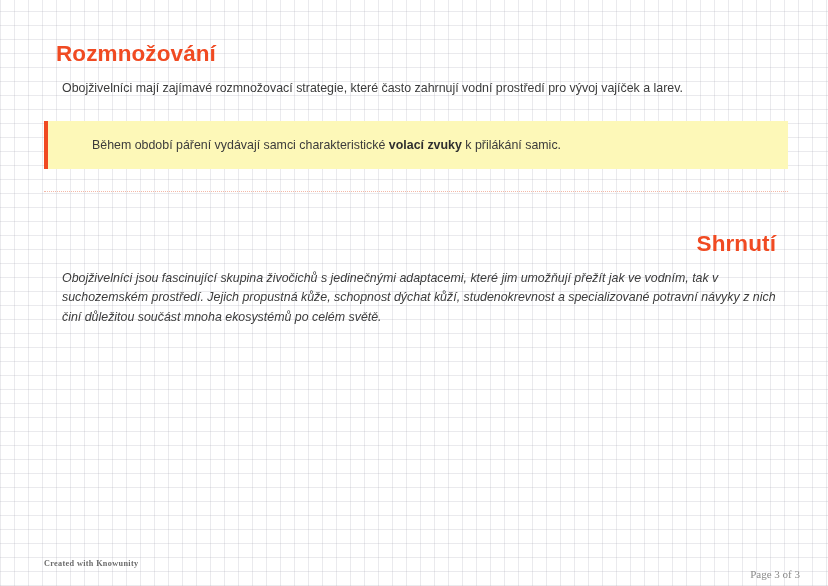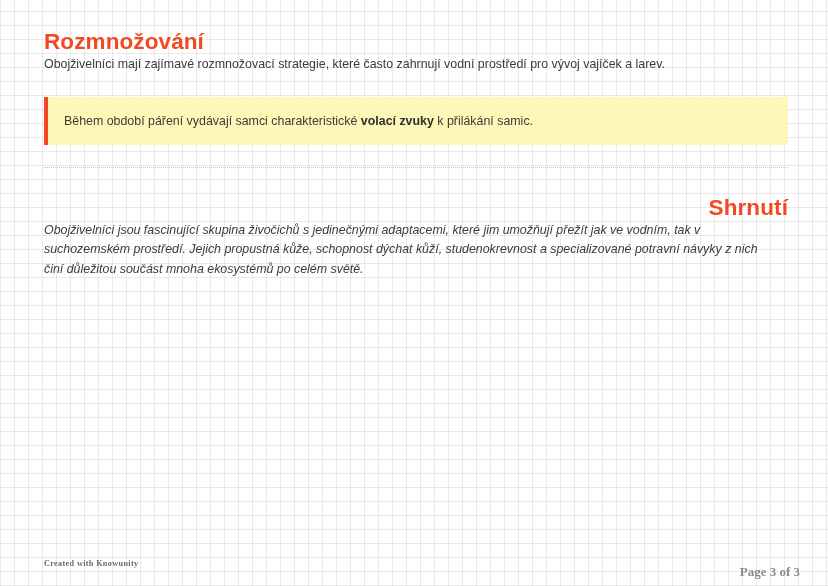--- a/index.html
+++ b/index.html
@@ -27,51 +27,53 @@
     position: absolute;
     left: 44px;
     top: 0;
     width: 744px;
   }
   h1.section-title {
     font-size: 22.5px;
     line-height: 1.2;
     font-weight: bold;
     color: #f04a22;
-    margin: 0;
+    margin: 12px;
     letter-spacing: 0.1px;
   }
   .title-reproduction {
     padding-top: 28px;
   }
   .title-summary {
     padding-top: 0;
     text-align: right;
   }
   p.body-text {
     font-size: 12.4px;
     line-height: 19.5px;
     color: #3b3b3b;
     margin: 0;
+    padding-left: 18px;
   }
   .para-intro {
     margin-top: 17px;
   }
   .callout {
     margin-top: 22px;
     background: #fdf8b8;
     border-left: 4px solid #f04a22;
     padding: 14px 16px 14px 16px;
     box-sizing: border-box;
     width: 744px;
   }
   .callout-text {
     font-size: 12.4px;
     line-height: 19px;
     color: #3b3b3b;
+    margin-left: 28px;
   }
   .callout-text b {
     font-weight: bold;
     color: #2f2f2f;
   }
   .divider {
     margin-top: 22px;
     width: 744px;
     height: 0;
     border-top: 1px dotted #f3b9a8;
@@ -99,24 +101,23 @@
     font-size: 8.2px;
     font-weight: bold;
     letter-spacing: 0.35px;
     color: #6b6b6b;
     font-family: "Liberation Serif", serif;
   }
   .footer-right {
     position: absolute;
     right: 28px;
     bottom: 6px;
-    font-size: 13px;
+    font-size: 11px;
     color: #8a8a8a;
     font-family: "Liberation Serif", serif;
-    font-weight: bold;
   }
 </style>
 </head>
 <body>
 
 <div class="page">
   <div class="content">
 
     <h1 class="section-title title-reproduction">Rozmnožování</h1>
 

